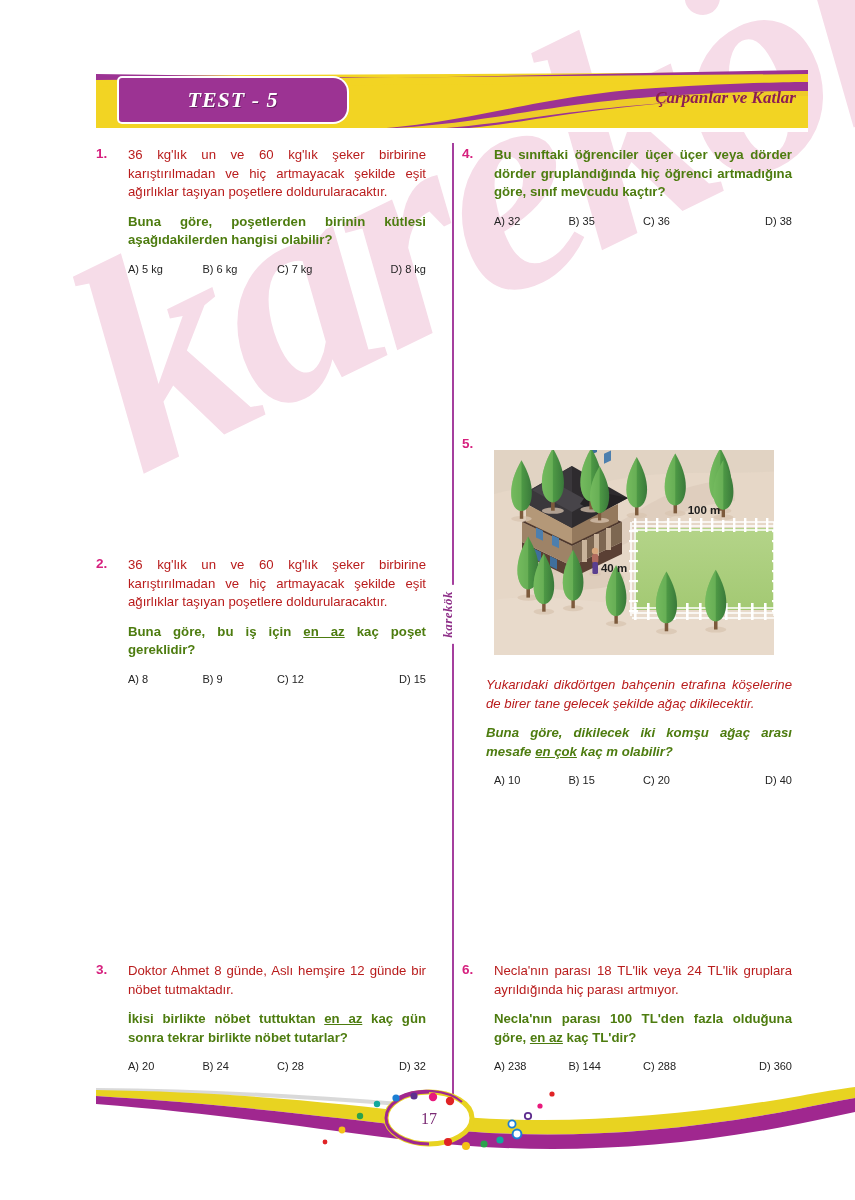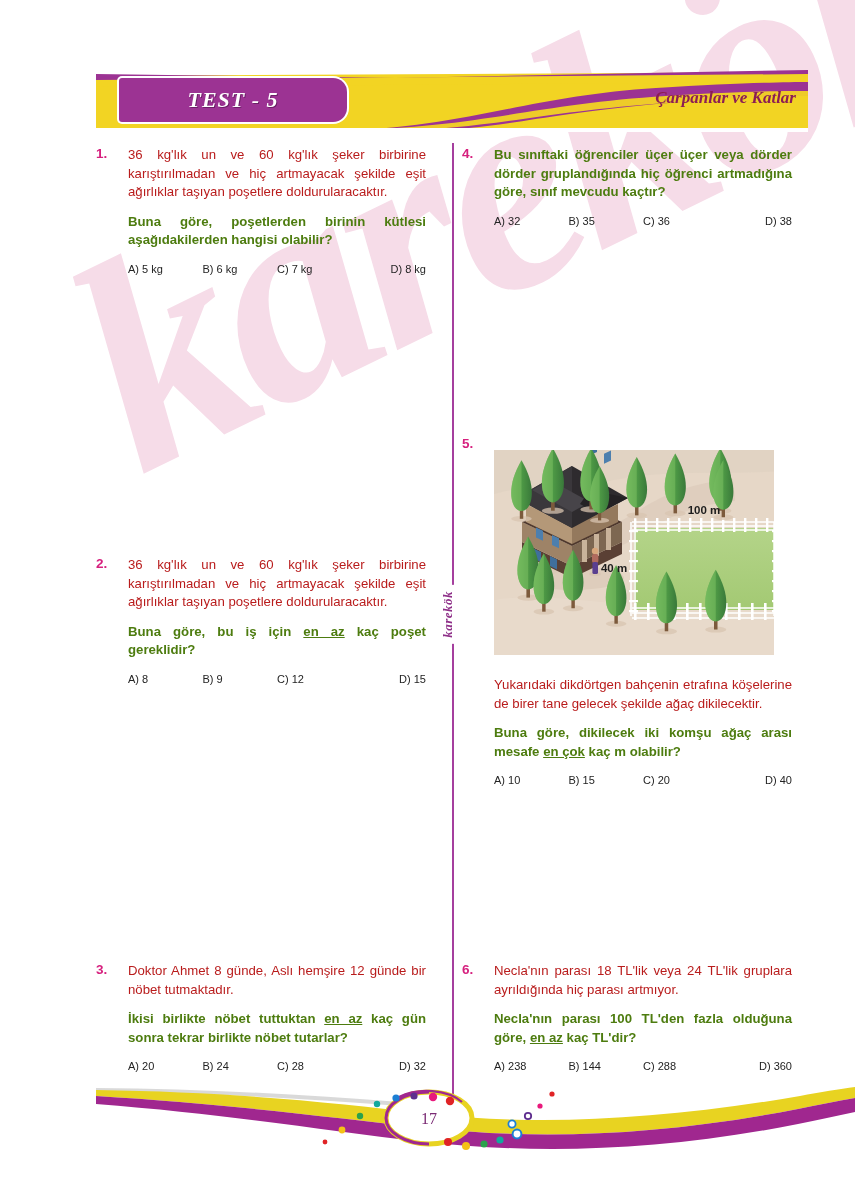--- a/index.html
+++ b/index.html
@@ -337,21 +337,21 @@
         <use href="#tree" x="196" y="170" transform="scale(0.88)"></use>
         <use href="#tree" x="252" y="168" transform="scale(0.88)"></use>
       </g>
 
       <text x="210" y="64" text-anchor="middle" font-family="Liberation Sans, sans-serif" font-size="11.5" font-weight="bold" fill="#1d1d1d">100 m</text>
       <text x="120" y="122" text-anchor="middle" font-family="Liberation Sans, sans-serif" font-size="11.5" font-weight="bold" fill="#1d1d1d">40 m</text>
     </svg>
   </div>
 
   <div class="q" style="left:462px;top:676px;">
-    <div class="q-body" style="margin-left:32px;">
+    <div class="q-body" style="margin-left:24px;font-style:italic;">
       <p>Yukarıdaki dikdörtgen bahçenin etrafına köşelerine de birer tane gelecek şekilde ağaç dikilecektir.</p>
       <p class="b last">Buna göre, dikilecek iki komşu ağaç arası mesafe <span class="u">en çok</span> kaç m olabilir?</p>
     </div>
     <div class="choices">
       <span>A) 10</span>
       <span>B) 15</span>
       <span>C) 20</span>
       <span>D) 40</span>
     </div>
   </div>

